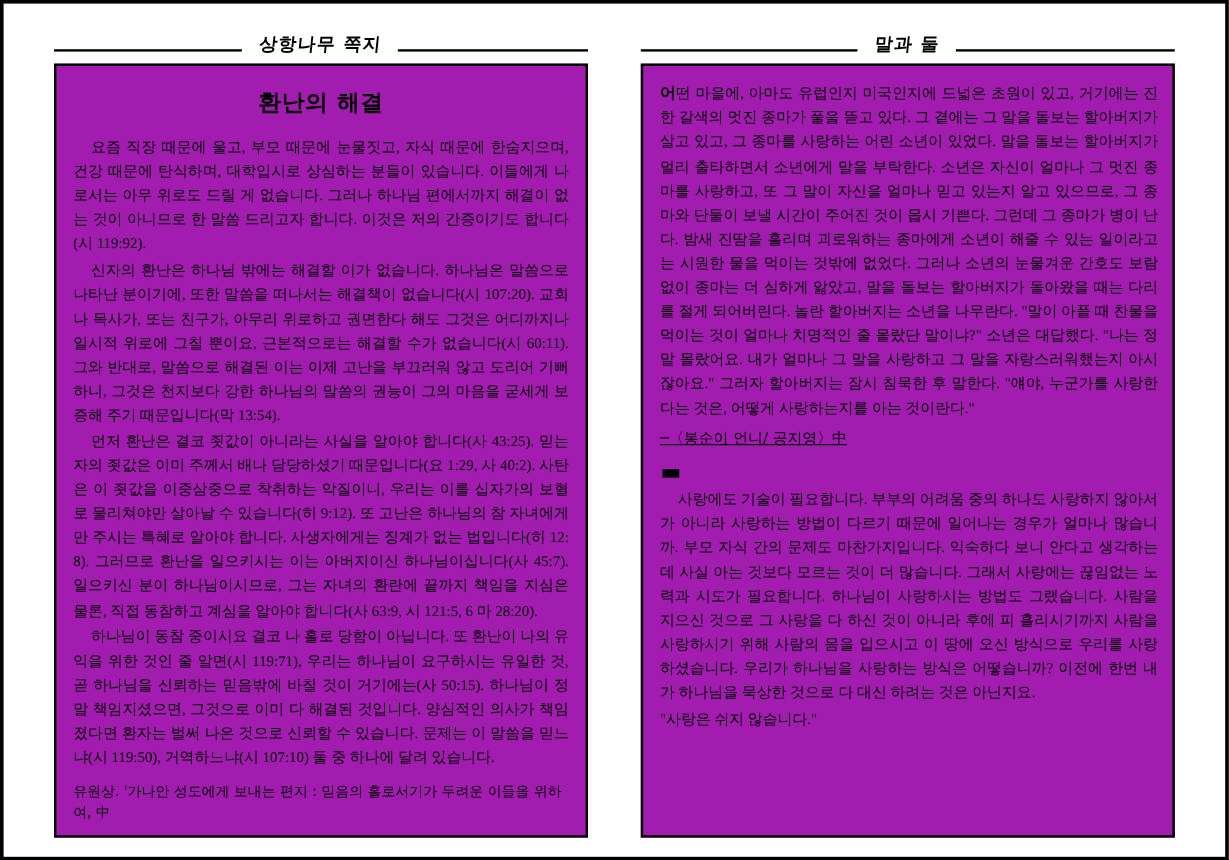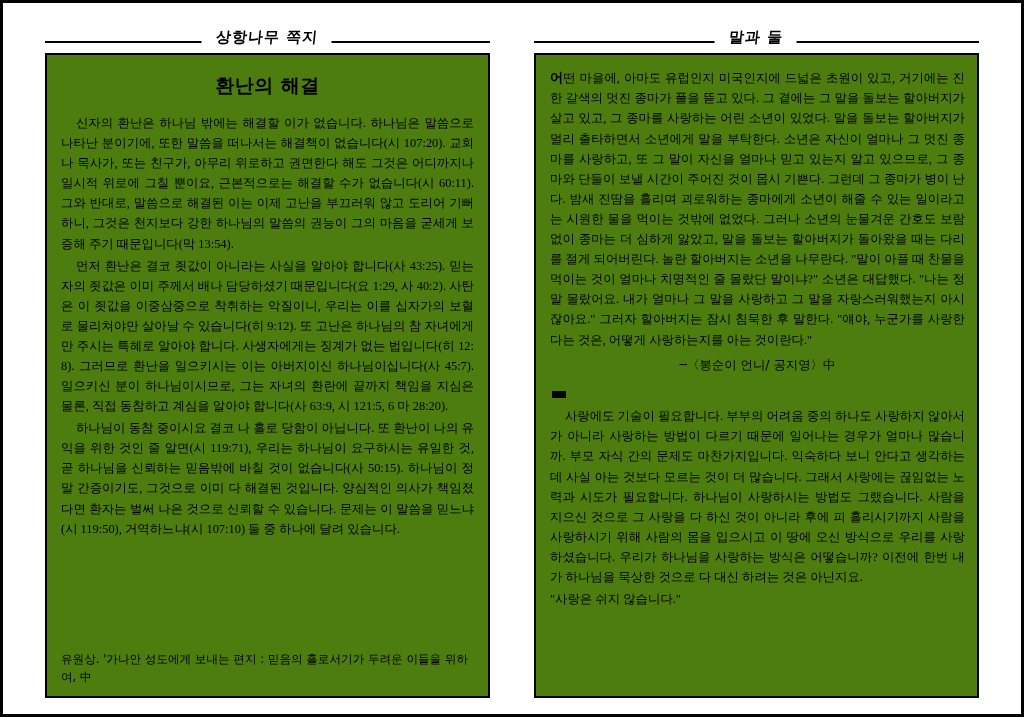--- a/index.html
+++ b/index.html
@@ -68,21 +68,21 @@
     white-space: nowrap;
   }
 
   .box {
     flex: 1 1 auto;
     margin-top: 6px;
     border: 2px solid #000;
     box-sizing: border-box;
     padding: 14px 14px 10px 14px;
     overflow: hidden;
-    background: #4d7c0f;
+    background: #a21caf;
     display: flex;
     flex-direction: column;
   }
   .box.right-box {
     padding: 12px 12px 10px 14px;
   }
 
   .article-title {
     text-align: center;
     font-size: 19px;
@@ -116,24 +116,25 @@
   }
 
   .divider-mark {
     width: 14px;
     height: 7px;
     background: #000;
     margin: 16px 0 8px 2px;
   }
 
   .quote-attrib {
-    text-align: center;
+    text-align: left;
     font-size: 12.4px;
     margin: 4px 0 0 0;
     line-height: 1.6;
+    text-decoration: underline;
   }
 
   .closing-quote {
     margin-top: 26px;
     font-size: 12.6px;
     text-indent: 0;
   }
 </style>
 </head>
 <body>
@@ -143,23 +144,24 @@
 
     <div class="col left">
       <div class="col-header">
         <div class="rule"></div>
         <div class="header-title">상항나무 쪽지</div>
       </div>
 
       <div class="box">
         <div class="article-title">환난의 해결</div>
 
+        <p class="body">요즘 직장 때문에 울고, 부모 때문에 눈물짓고, 자식 때문에 한숨지으며, 건강 때문에 탄식하며, 대학입시로 상심하는 분들이 있습니다. 이들에게 나로서는 아무 위로도 드릴 게 없습니다. 그러나 하나님 편에서까지 해결이 없는 것이 아니므로 한 말씀 드리고자 합니다. 이것은 저의 간증이기도 합니다(시 119:92).</p>
         <p class="body">신자의 환난은 하나님 밖에는 해결할 이가 없습니다. 하나님은 말씀으로 나타난 분이기에, 또한 말씀을 떠나서는 해결책이 없습니다(시 107:20). 교회나 목사가, 또는 친구가, 아무리 위로하고 권면한다 해도 그것은 어디까지나 일시적 위로에 그칠 뿐이요, 근본적으로는 해결할 수가 없습니다(시 60:11). 그와 반대로, 말씀으로 해결된 이는 이제 고난을 부끄러워 않고 도리어 기뻐하니, 그것은 천지보다 강한 하나님의 말씀의 권능이 그의 마음을 굳세게 보증해 주기 때문입니다(막 13:54).</p>
         <p class="body">먼저 환난은 결코 죗값이 아니라는 사실을 알아야 합니다(사 43:25). 믿는 자의 죗값은 이미 주께서 배나 담당하셨기 때문입니다(요 1:29, 사 40:2). 사탄은 이 죗값을 이중삼중으로 착취하는 악질이니, 우리는 이를 십자가의 보혈로 물리쳐야만 살아날 수 있습니다(히 9:12). 또 고난은 하나님의 참 자녀에게만 주시는 특혜로 알아야 합니다. 사생자에게는 징계가 없는 법입니다(히 12:8). 그러므로 환난을 일으키시는 이는 아버지이신 하나님이십니다(사 45:7). 일으키신 분이 하나님이시므로, 그는 자녀의 환란에 끝까지 책임을 지심은 물론, 직접 동참하고 계심을 알아야 합니다(사 63:9, 시 121:5, 6 마 28:20).</p>
-        <p class="body">하나님이 동참 중이시요 결코 나 홀로 당함이 아닙니다. 또 환난이 나의 유익을 위한 것인 줄 알면(시 119:71), 우리는 하나님이 요구하시는 유일한 것, 곧 하나님을 신뢰하는 믿음밖에 바칠 것이 없습니다(사 50:15). 하나님이 정말 간증이기도, 그것으로 이미 다 해결된 것입니다. 양심적인 의사가 책임졌다면 환자는 벌써 나은 것으로 신뢰할 수 있습니다. 문제는 이 말씀을 믿느냐(시 119:50), 거역하느냐(시 107:10) 둘 중 하나에 달려 있습니다.</p>
+        <p class="body">하나님이 동참 중이시요 결코 나 홀로 당함이 아닙니다. 또 환난이 나의 유익을 위한 것인 줄 알면(시 119:71), 우리는 하나님이 요구하시는 유일한 것, 곧 하나님을 신뢰하는 믿음밖에 바칠 것이 거기에는(사 50:15). 하나님이 정말 책임지셨으면, 그것으로 이미 다 해결된 것입니다. 양심적인 의사가 책임졌다면 환자는 벌써 나은 것으로 신뢰할 수 있습니다. 문제는 이 말씀을 믿느냐(시 119:50), 거역하느냐(시 107:10) 둘 중 하나에 달려 있습니다.</p>
 
         <div class="footer-line">유원상. '가나안 성도에게 보내는 편지 : 믿음의   홀로서기가 두려운 이들을 위하여, 中</div>
       </div>
     </div>
 
     <div class="col right">
       <div class="col-header">
         <div class="rule"></div>
         <div class="header-title">말과 둘</div>
       </div>

